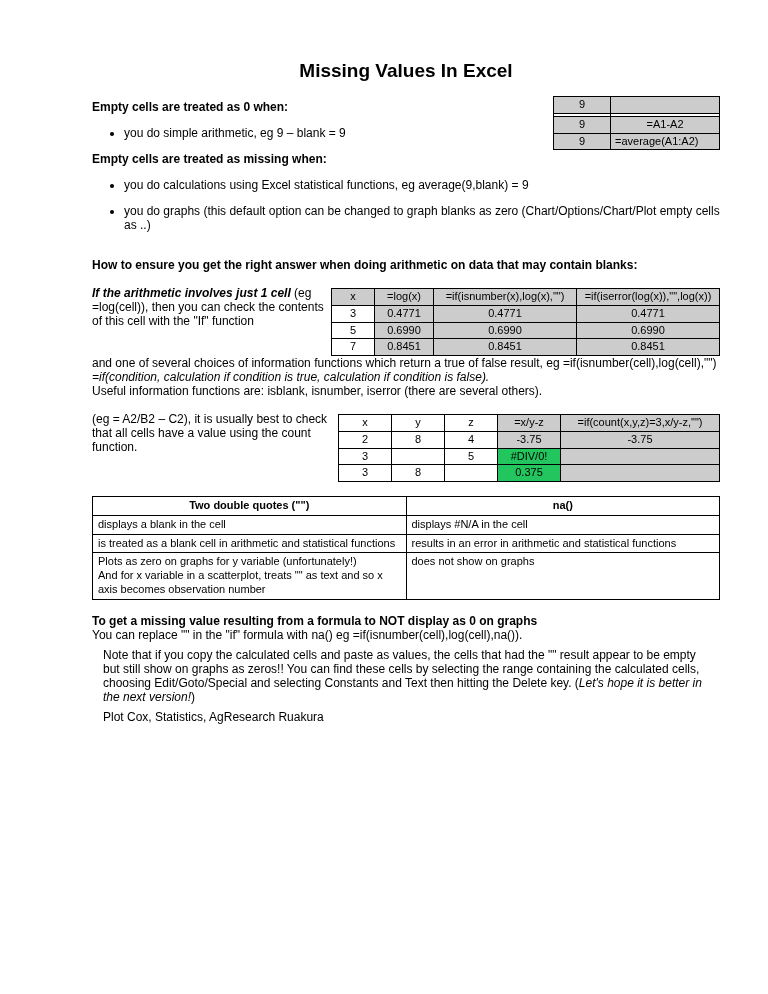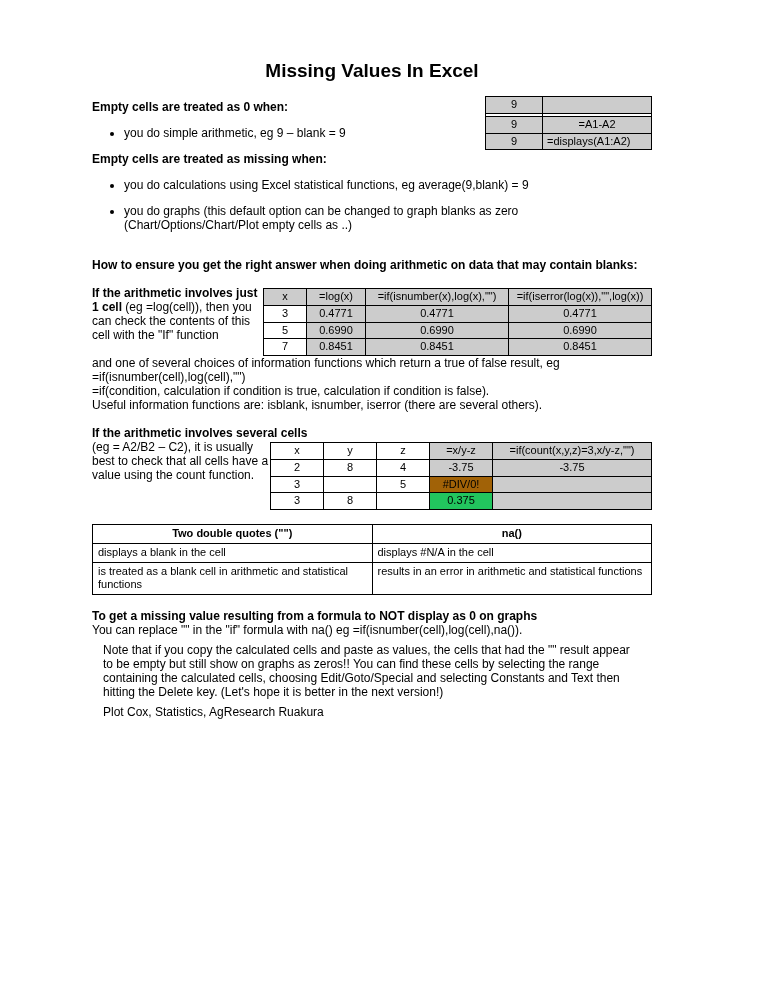--- a/index.html
+++ b/index.html
@@ -1,19 +1,19 @@
 <!DOCTYPE html>
 <html><head>
 <meta charset="utf-8">
 <style>
 body{margin:0;padding:0;background:#fff;font-family:Arial,Helvetica,sans-serif;font-size:12px;color:#000}
-.page{width:768px;height:994px;box-sizing:border-box;padding:60px 116px 40px 92px;position:relative}
+.page{width:768px;height:994px;box-sizing:border-box;padding:60px 48px 40px 92px;position:relative}
 h1{text-align:center;font-size:19px;font-weight:bold;margin:0 0 18px 0}
 .b{font-weight:bold}
-.i{}
+.i{font-style:italic}
 ul{margin:2px 0 8px 0;padding-left:32px}
 li{margin:12px 0}
 table{border-collapse:collapse}
 td{border:1px solid #000;padding:1px 4px;font-size:11px;line-height:1.25}
 .tgrey td{background:#ccc}
 .tgrey td.w{background:#fff}
 .hdr{text-align:center}
 .clear{clear:both}
 .sec{margin-top:14px}
 p{margin:6px 11px}
@@ -39,21 +39,21 @@
 <tr>
           <td class="w"></td>
           <td class="w"></td>
         </tr>
 <tr>
           <td class="hdr">9</td>
           <td class="hdr">=A1-A2</td>
         </tr>
 <tr>
           <td class="hdr">9</td>
-          <td>=displays(A1:A2)</td>
+          <td>=average(A1:A2)</td>
         </tr>
 </tbody>
     </table>
 
 <div>
 <div class="b">Empty cells are treated as 0 when:</div>
 <ul>
         <li>you do simple arithmetic, eg 9 – blank = 9</li>
       </ul>
 </div>
@@ -100,42 +100,41 @@
 </tbody>
       </table>
 <span class="b i">If the arithmetic involves just 1 cell</span><span> (eg =log(cell)), then you can check the contents of this cell with the "If" function</span>
 </div>
 <div class="clear"></div>
 <div>and one of several choices of information functions which return a true of false result, eg =if(isnumber(cell),log(cell),"")</div>
 <div class="i">=if(condition, calculation if condition is true, calculation if condition is false).</div>
 <div>Useful information functions are: isblank, isnumber, iserror (there are several others).</div>
 
 <div class="sec t2wrap">
-<div class="b i">If the arithmetic involves several cells</div>
 <table class="t3">
 <tbody>
           <tr>
             <td class="hdr" style="width:44px">x</td>
             <td class="hdr" style="width:44px">y</td>
             <td class="hdr" style="width:44px">z</td>
             <td class="hdr" style="background:#ccc;width:54px">=x/y-z</td>
             <td class="hdr" style="background:#ccc;width:150px">=if(count(x,y,z)=3,x/y-z,"")</td>
           </tr>
 <tr>
             <td class="hdr">2</td>
             <td class="hdr">8</td>
             <td class="hdr">4</td>
             <td class="hdr" style="background:#ccc">-3.75</td>
             <td class="hdr" style="background:#ccc">-3.75</td>
           </tr>
 <tr>
             <td class="hdr">3</td>
             <td class="hdr"></td>
             <td class="hdr">5</td>
-            <td class="hdr" style="background:#a16207">#DIV/0!</td>
+            <td class="hdr" style="background:#22c55e">#DIV/0!</td>
             <td class="hdr" style="background:#ccc"></td>
           </tr>
 <tr>
             <td class="hdr">3</td>
             <td class="hdr">8</td>
             <td class="hdr"></td>
             <td class="hdr" style="background:#22c55e">0.375</td>
             <td class="hdr" style="background:#ccc"></td>
           </tr>
 </tbody>
@@ -152,20 +151,25 @@
             <td class="b hdr">na()</td>
           </tr>
 <tr>
             <td>displays a blank in the cell</td>
             <td>displays #N/A in the cell</td>
           </tr>
 <tr>
             <td>is treated as a blank cell in arithmetic and statistical functions</td>
             <td>results in an error in arithmetic and statistical functions</td>
           </tr>
+<tr>
+            <td style="white-space:pre-line">Plots as zero on graphs for y variable (unfortunately!)
+And for x variable in a scatterplot, treats "" as text and so x axis becomes observation number</td>
+            <td>does not show on graphs</td>
+          </tr>
 </tbody>
       </table>
 </div>
 
 <div class="sec">
 <div class="b">To get a missing value resulting from a formula to NOT display as 0 on graphs</div>
 <div>You can replace "" in the "if" formula with na() eg =if(isnumber(cell),log(cell),na()).</div>
 </div>
 
 <p><span>Note that if you copy the calculated cells and paste as values, the cells that had the "" result appear to be empty but still show on graphs as zeros!! You can find these cells by selecting the range containing the calculated cells, choosing Edit/Goto/Special and selecting Constants and Text then hitting the Delete key. (</span><span class="i">Let's hope it is better in the next version!</span><span>)</span></p>

